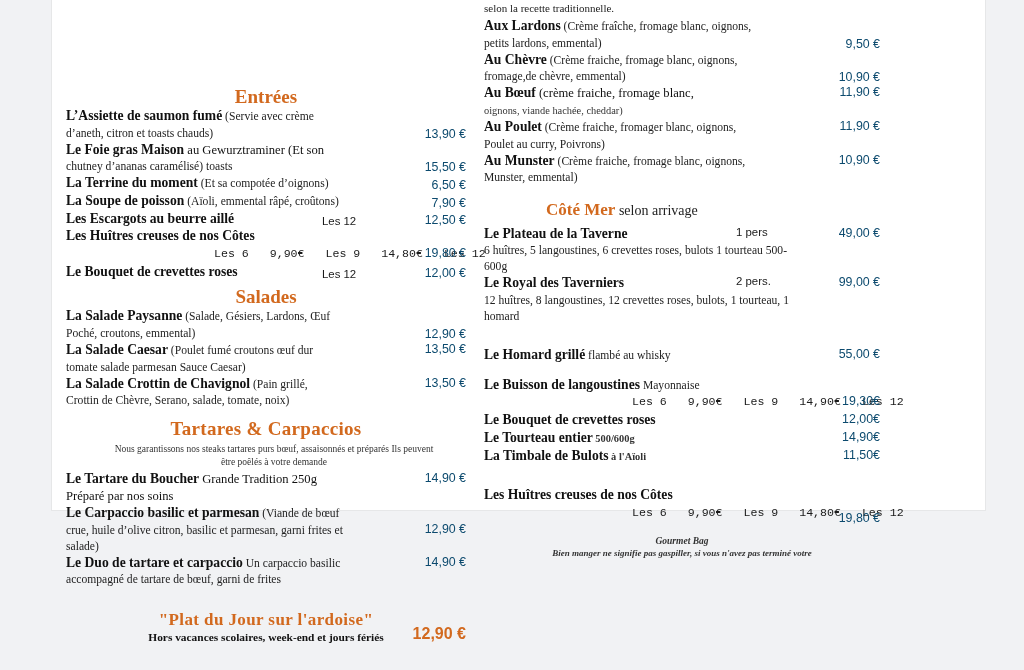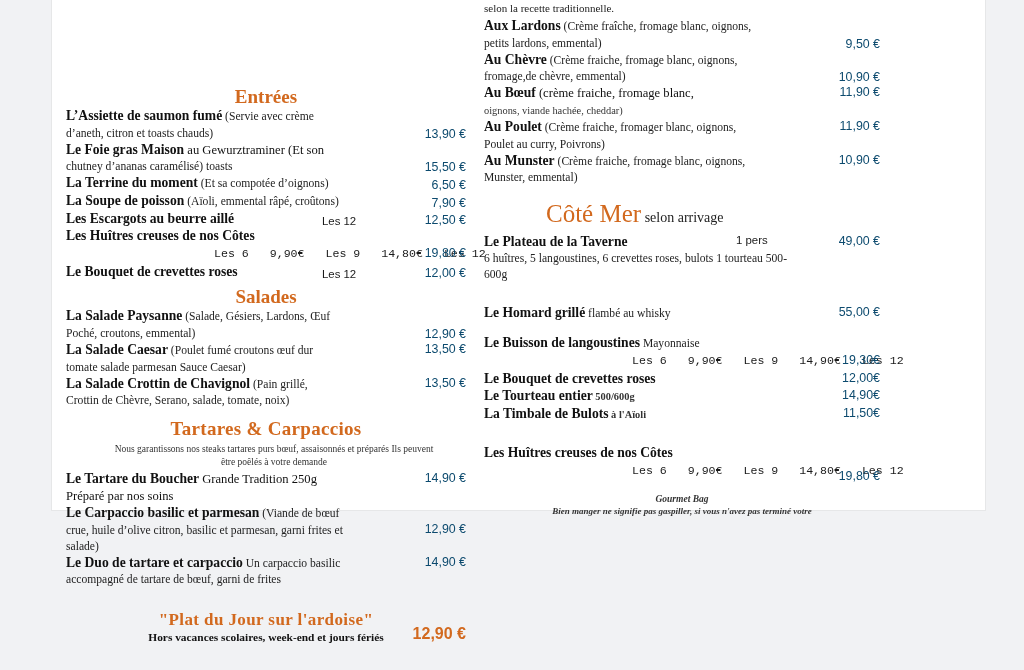--- a/index.html
+++ b/index.html
@@ -49,22 +49,22 @@
   .head-tartares     { font-size: 19px; margin: 10px 0 0 0; letter-spacing: .3px; }
   .head-tartes       { font-size: 19px; margin: 86px 0 0 0; letter-spacing: .1px; }
 
   .head-cotemer {
     margin: 14px 0 0 0;
     text-align: left;
     padding-left: 62px;
   }
   .head-cotemer .cm-main {
     color: #d2691e;
-    font-weight: normal;
-    font-size: 25px;
+    font-weight: bold;
+    font-size: 17px;
   }
   .head-cotemer .cm-sub {
     color: #222;
     font-weight: normal;
     font-size: 14px;
   }
 
   .sub-note {
     text-align: left;
     font-size: 11px;
@@ -400,20 +400,28 @@
 
     <div class="item">
       <span class="item-text">
         <span class="name">Le Plateau de la Taverne</span><br>
         <span class="desc">6 huîtres, 5 langoustines, 6 crevettes roses, bulots 1 tourteau 500-600g</span>
       </span>
       <span class="qty qty-t0">1 pers</span>
       <span class="price price-t0">49,00 €</span>
     </div>
 
+    <div class="item">
+      <span class="item-text">
+        <span class="name">Le Royal des Taverniers</span><br>
+        <span class="desc">12 huîtres, 8 langoustines, 12 crevettes roses, bulots, 1 tourteau, 1 homard</span>
+      </span>
+      <span class="qty qty-t0">2 pers.</span>
+      <span class="price price-t0">99,00 €</span>
+    </div>
 
     <div class="gap-lg"></div>
 
     <div class="item">
       <span class="item-text">
         <span class="name">Le Homard grillé</span><span class="desc"> flambé au whisky</span>
       </span>
       <span class="price price-t0">55,00 €</span>
     </div>
 

